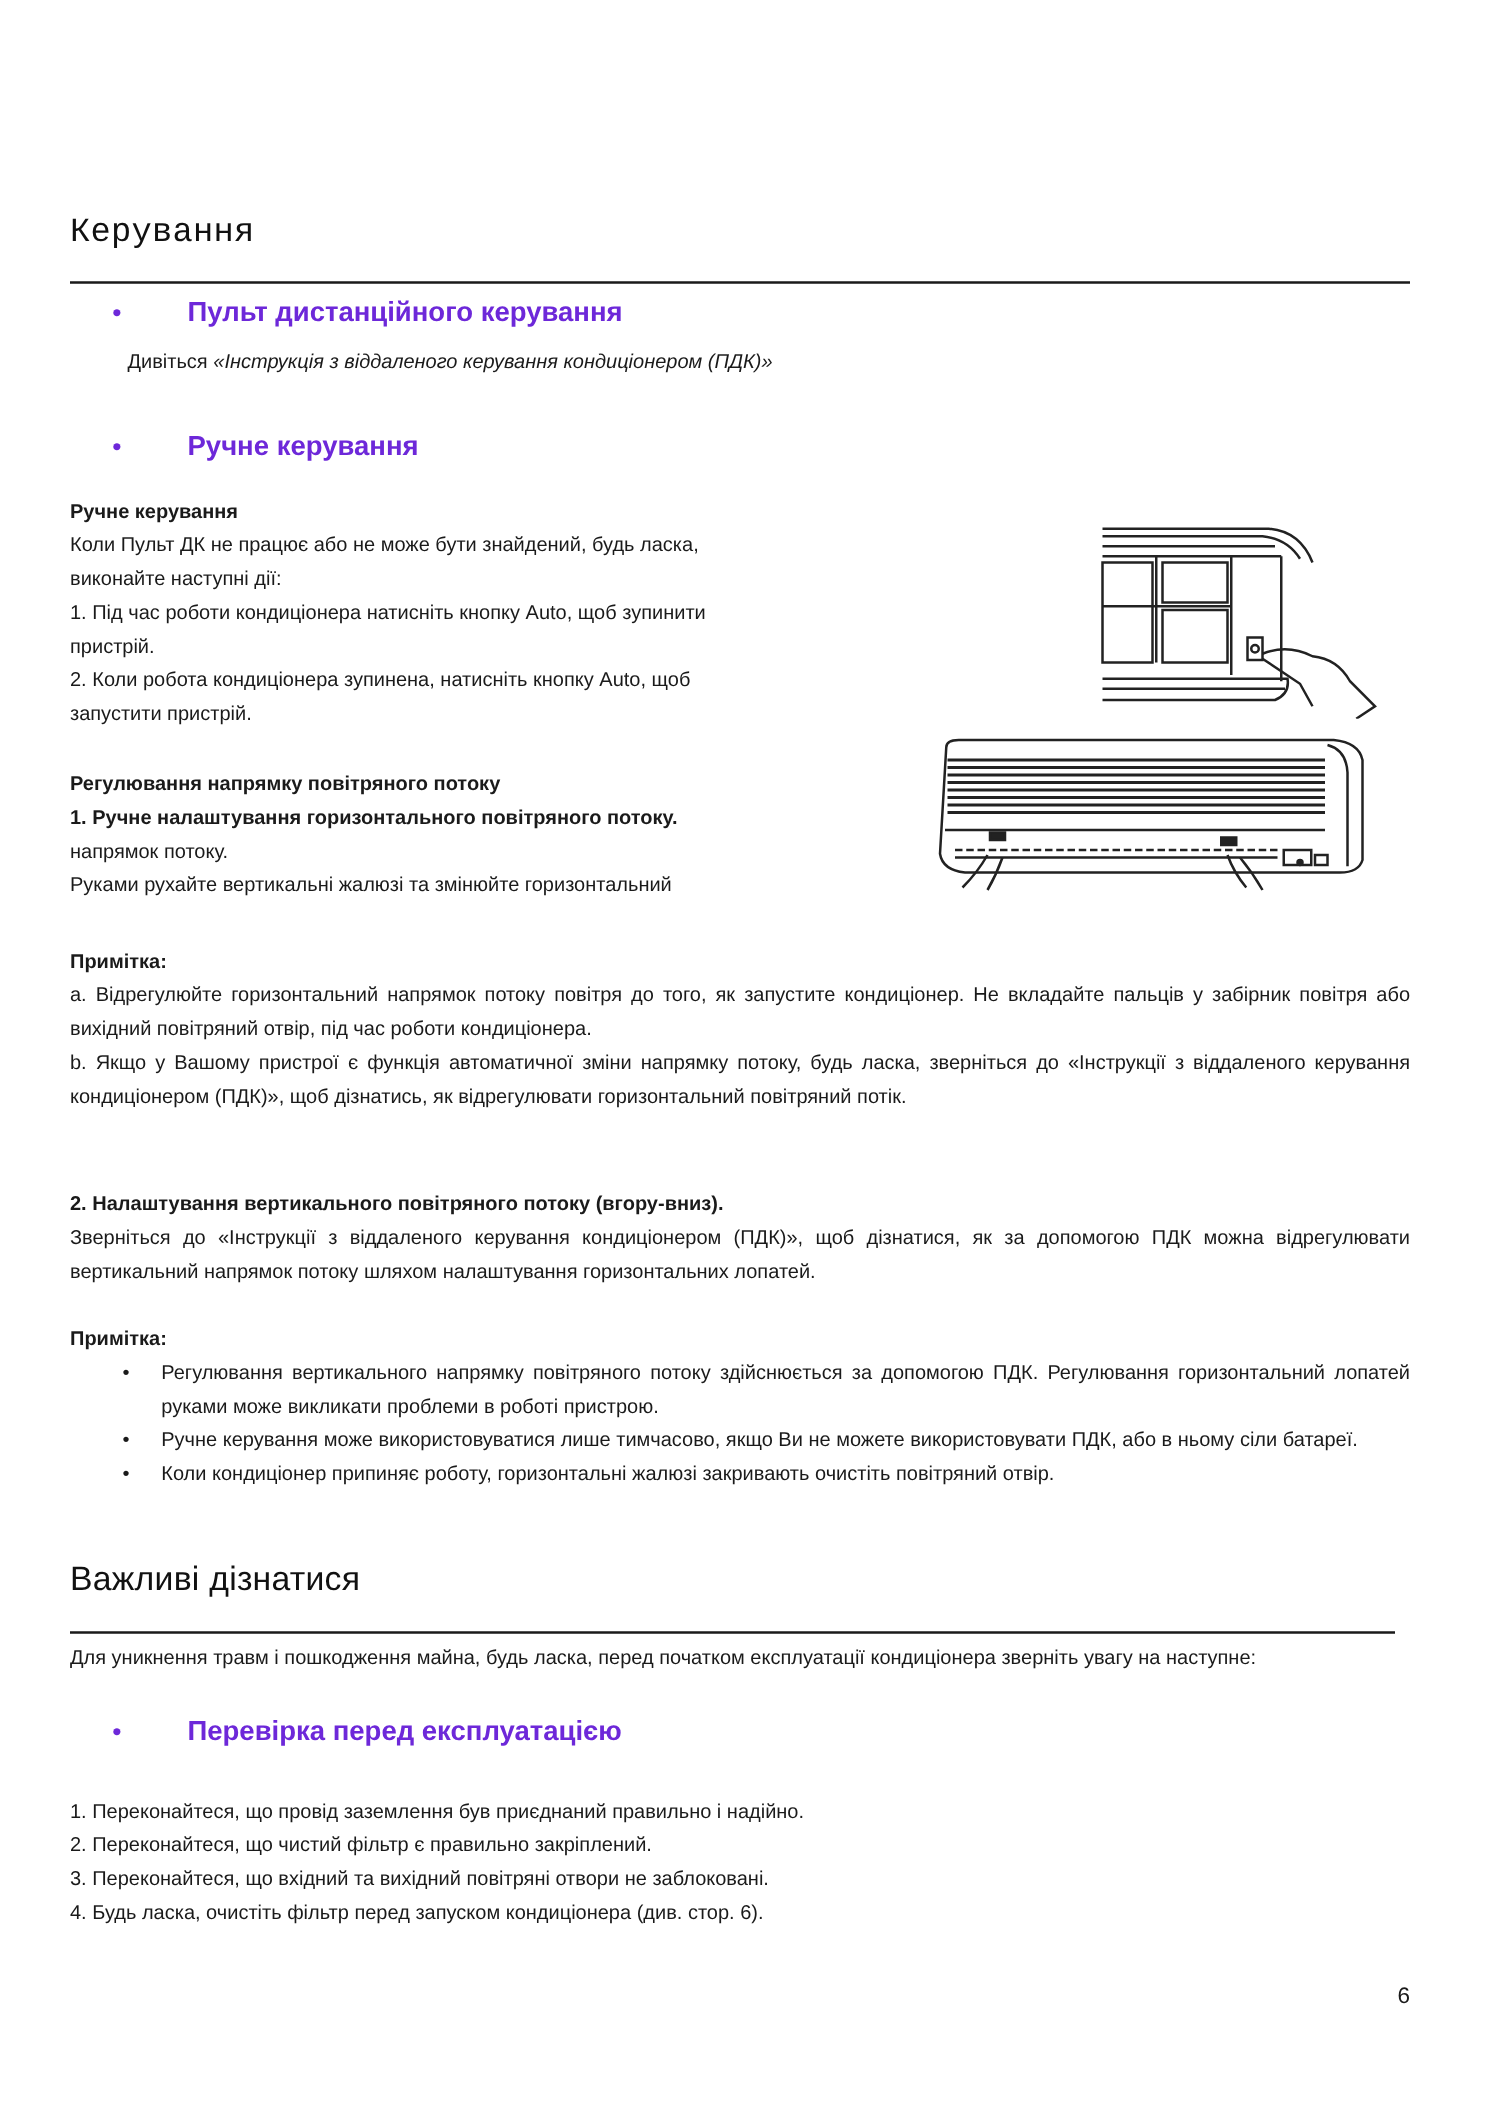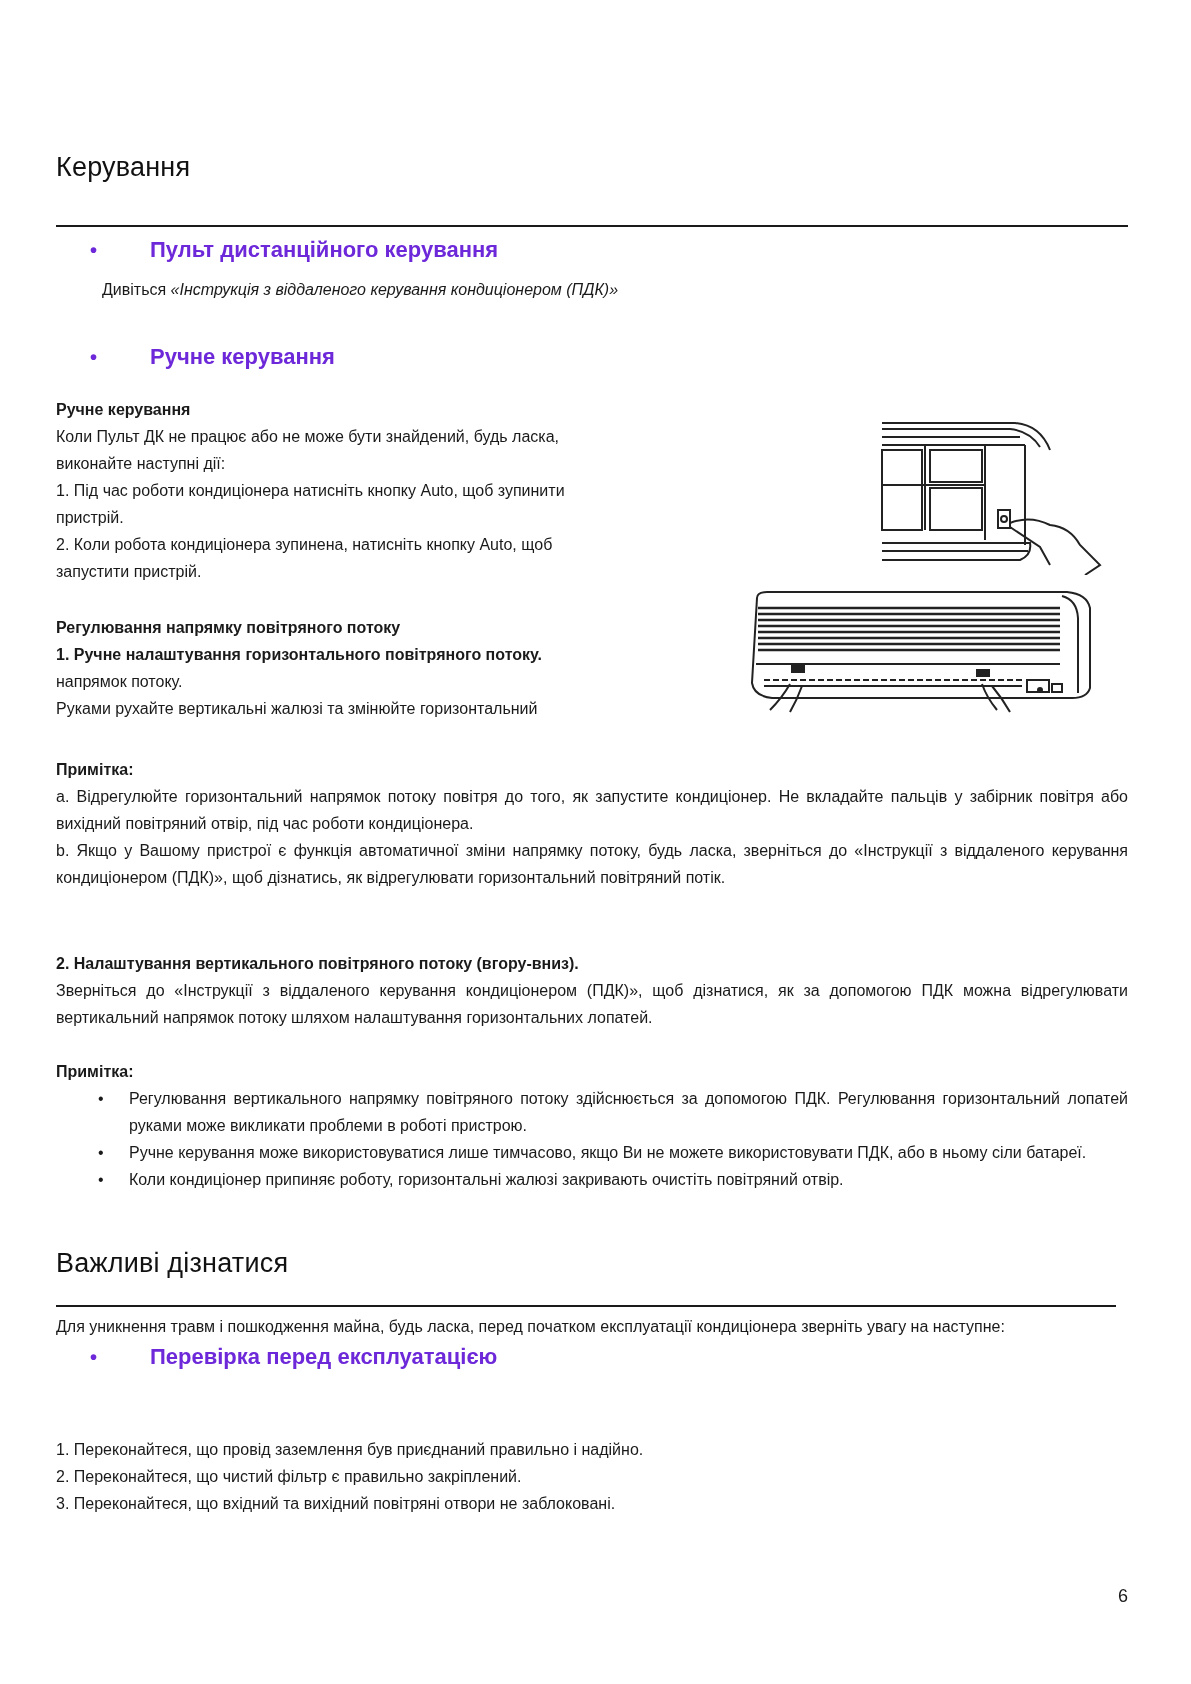--- a/index.html
+++ b/index.html
@@ -18,21 +18,21 @@
   .just { text-align: justify; text-align-last: left; }
   ul.bul { margin: 0; padding: 0; list-style: none; }
   ul.bul li { position: relative; padding-left: 73px; font-size: 16px; line-height: 27px; text-align: justify; }
   ul.bul li .bdot { position: absolute; left: 42px; top: 0; }
   .pagenum { font-size: 18px; }
   svg { display: block; }
 </style>
 </head>
 <body>
 
-<div class="abs h1" style="left:56px; top:152px;">Керування</div>
+<div class="abs h1" style="left:56px; top:172px;font-family:Liberation Mono, monospace;">Керування</div>
 <div class="abs rule" style="left:56px; top:225px; width:1072px;"></div>
 
 <div class="abs h2" style="left:90px; top:237px;">
   <span class="dot">•</span><span>Пульт дистанційного керування</span>
 </div>
 <div class="abs p" style="left:56px; top:276px;margin-left:46px;">
   <span>Дивіться </span><span class="it">«Інструкція з віддаленого керування кондиціонером (ПДК)»</span>
 </div>
 
 <div class="abs h2" style="left:90px; top:344px;">
@@ -130,22 +130,23 @@
     <li><span class="bdot">•</span><span>Регулювання вертикального напрямку повітряного потоку здійснюється за допомогою ПДК. Регулювання горизонтальний лопатей руками може викликати проблеми в роботі пристрою.</span></li>
     <li><span class="bdot">•</span><span>Ручне керування може використовуватися лише тимчасово, якщо Ви не можете використовувати ПДК, або в ньому сіли батареї.</span></li>
     <li><span class="bdot">•</span><span>Коли кондиціонер припиняє роботу, горизонтальні жалюзі закривають очистіть повітряний отвір.</span></li>
   </ul>
 </div>
 
 <div class="abs h1" style="left:56px; top:1248px;">Важливі дізнатися</div>
 <div class="abs rule" style="left:56px; top:1305px; width:1060px;"></div>
 <div class="abs p just" style="left:56px; top:1313px; width:1072px;">Для уникнення травм і пошкодження майна, будь ласка, перед початком експлуатації кондиціонера зверніть увагу на наступне:</div>
 
-<div class="abs h2" style="left:90px; top:1344px;">
+<div class="abs h2" style="left:90px; top:1372px;">
   <span class="dot">•</span><span>Перевірка перед експлуатацією</span>
 </div>
 <div class="abs p" style="left:56px; top:1436px; width:1000px;">
   <div>1. Переконайтеся, що провід заземлення був приєднаний правильно і надійно.</div>
   <div>2. Переконайтеся, що чистий фільтр є правильно закріплений.</div>
   <div>3. Переконайтеся, що вхідний та вихідний повітряні отвори не заблоковані.</div>
+  <div>4. Будь ласка, очистіть фільтр перед запуском кондиціонера (див. стор. 6).</div>
 </div>
 
 <div class="abs pagenum" style="left:1118px; top:1586px;">6</div>
 
 </body></html>

